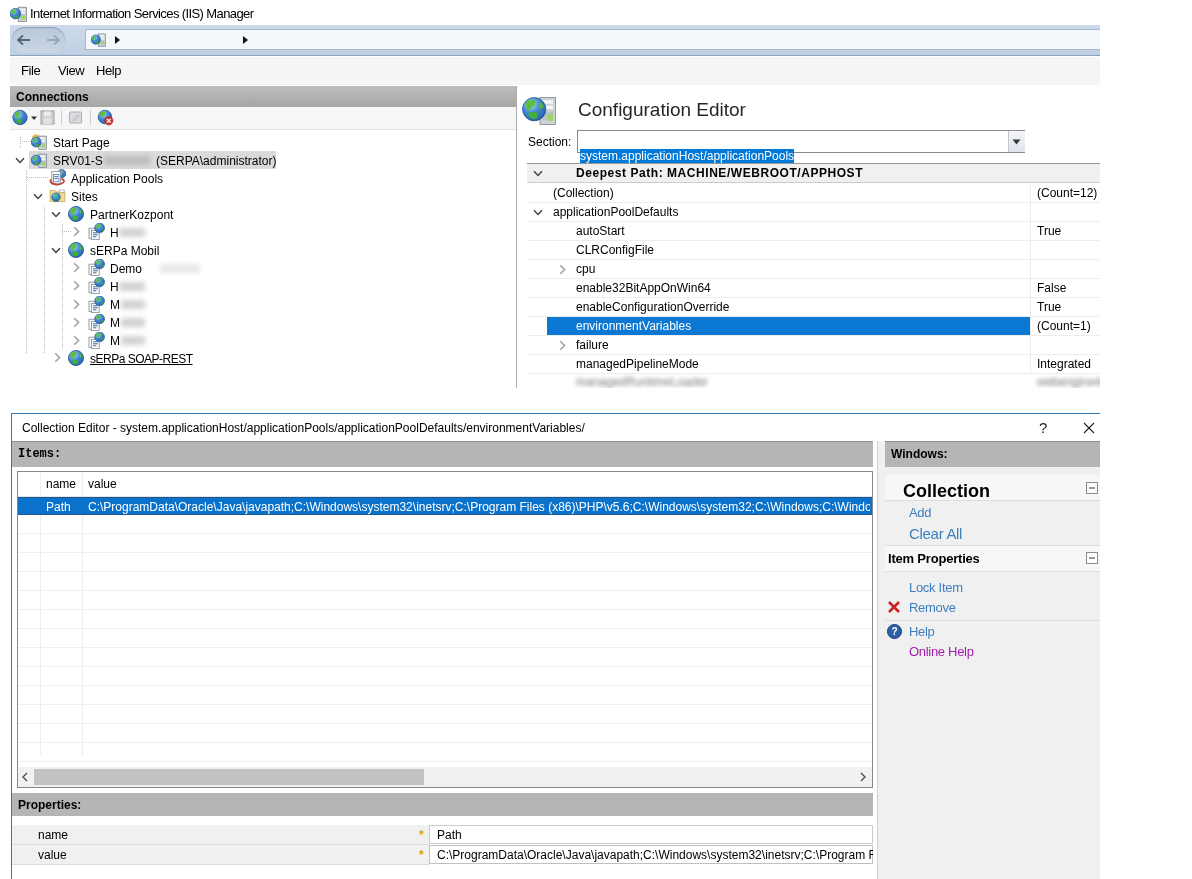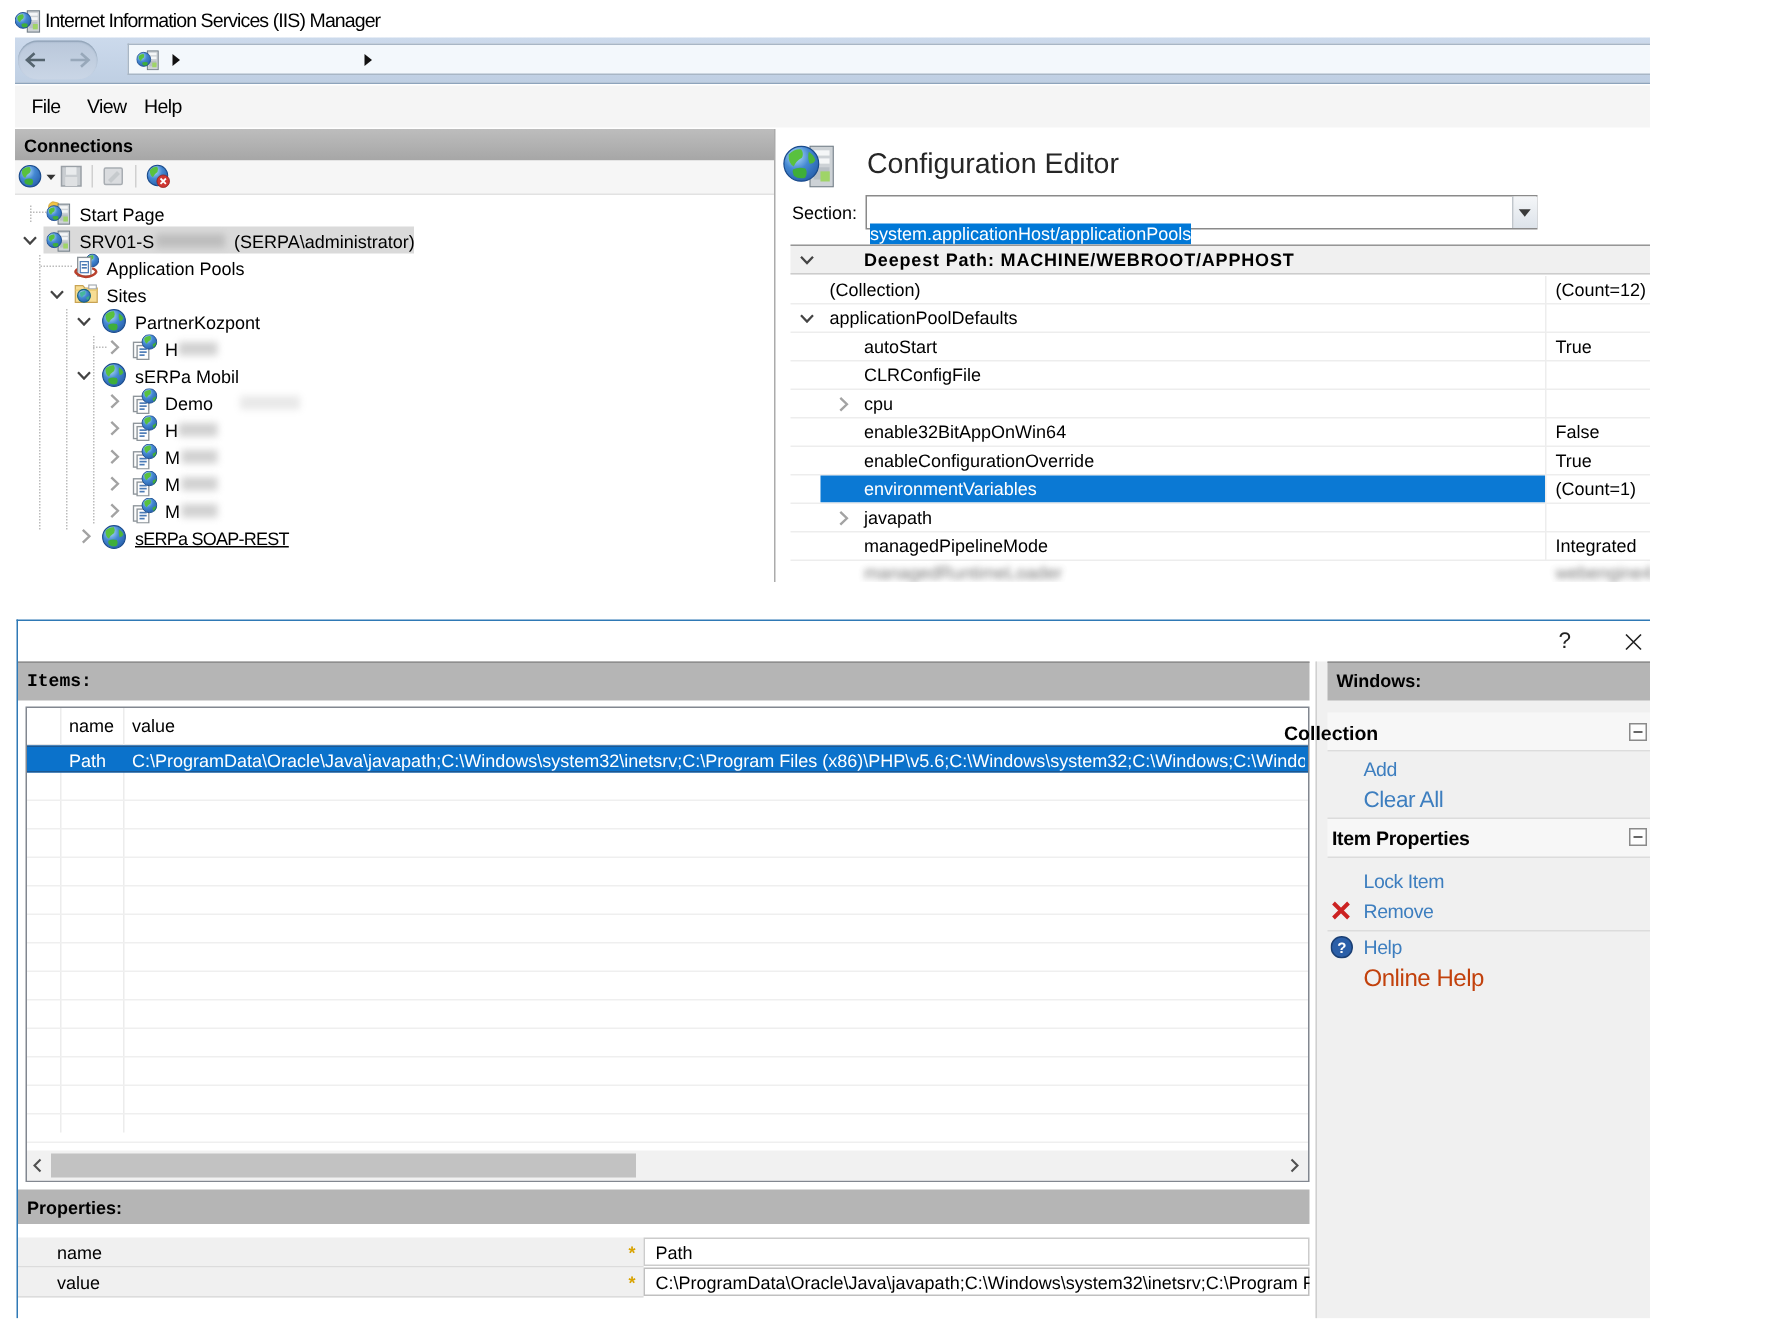--- a/index.html
+++ b/index.html
@@ -448,33 +448,34 @@
 <div class="abs" style="left:576px;top:281px;">enable32BitAppOnWin64</div>
 <div class="abs" style="left:1037px;top:281px;">False</div>
 <div class="abs" style="left:527px;top:297px;width:665px;height:1px;background:#ededed;"></div>
 <div class="abs" style="left:576px;top:300px;">enableConfigurationOverride</div>
 <div class="abs" style="left:1037px;top:300px;">True</div>
 <div class="abs" style="left:527px;top:316px;width:665px;height:1px;background:#ededed;"></div>
 <div class="abs" style="left:547px;top:317px;width:483px;height:18px;background:#0b79d4;"></div>
 <div class="abs" style="left:576px;top:319px;color:#fff;">environmentVariables</div>
 <div class="abs" style="left:1037px;top:319px;">(Count=1)</div>
 <div class="abs" style="left:527px;top:335px;width:665px;height:1px;background:#ededed;"></div>
-<div class="abs" style="left:576px;top:338px;">javapath</div>
+<div class="abs" style="left:576px;top:338px;">failure</div>
 <svg class="abs" style="left:559px;top:340px;" width="7" height="11" viewBox="0 0 7 11">
       <path d="M1.2 1.2 L5.6 5.5 L1.2 9.8" stroke="#a3a3a3" stroke-width="1.6" fill="none"></path>
     </svg>
 <div class="abs" style="left:527px;top:354px;width:665px;height:1px;background:#ededed;"></div>
 <div class="abs" style="left:576px;top:357px;">managedPipelineMode</div>
 <div class="abs" style="left:1037px;top:357px;">Integrated</div>
 <div class="abs" style="left:527px;top:373px;width:665px;height:1px;background:#ededed;"></div>
 <div class="abs" style="left:576px;top:375px;color:#555;filter:blur(2px);opacity:0.8;">managedRuntimeLoader</div>
 <div class="abs" style="left:1037px;top:375px;color:#555;filter:blur(2px);opacity:0.8;">webengine4.dll</div>
 <div class="abs" style="left:1030px;top:184px;width:1px;height:190px;background:#ededed;"></div>
 <div class="abs" style="left:0px;top:388px;width:1192px;height:25px;background:#fff;"></div>
 <div class="abs" style="left:11px;top:413px;width:1102px;height:466px;background:#fff;border:1px solid #2f79b5;border-bottom:none;box-sizing:border-box;"></div>
+<div class="abs" style="left:22px;top:421px;">Collection Editor - system.applicationHost/applicationPools/applicationPoolDefaults/environmentVariables/</div>
 <div class="abs" style="left:1039px;top:419px;font-size:15px;color:#222;">?</div>
 <svg class="abs" style="left:1083px;top:422px;" width="12" height="12" viewBox="0 0 12 12">
       <path d="M1 1 L11 11 M11 1 L1 11" stroke="#222" stroke-width="1.1"></path>
     </svg>
 <div class="abs" style="left:12px;top:441px;width:861px;height:26px;background:#b5b5b5;border-top:1px solid #8e8e8e;box-sizing:border-box;"></div>
 <div class="abs bold" style="left:18px;top:447px;font-family:Liberation Mono, monospace;">Items:</div>
 <div class="abs" style="left:17px;top:471px;width:856px;height:317px;background:#fff;border:1px solid #828790;box-sizing:border-box;"></div>
 <div class="abs" style="left:46px;top:477px;">name</div>
 <div class="abs" style="left:88px;top:477px;">value</div>
 <div class="abs" style="left:18px;top:496px;width:854px;height:1px;background:#e5e5e5;"></div>
@@ -516,21 +517,21 @@
 <div style="position:absolute;left:407px;top:23px;color:#d9a300;font-weight:bold;">*</div>
 <div style="position:absolute;left:417px;top:0px;width:444px;height:19px;background:#fff;border:1px solid #cccccc;box-sizing:border-box;"></div>
 <div style="position:absolute;left:417px;top:20px;width:444px;height:19px;background:#fff;border:1px solid #c0c0c0;box-sizing:border-box;"></div>
 <div style="position:absolute;left:425px;top:3px;">Path</div>
 <div style="position:absolute;left:425px;top:23px;white-space:nowrap;overflow:hidden;width:436px;">C:\ProgramData\Oracle\Java\javapath;C:\Windows\system32\inetsrv;C:\Program F</div>
 </div>
 <div class="abs" style="left:877px;top:441px;width:235px;height:438px;background:#f0f0f0;border-left:1px solid #d0d0d0;box-sizing:border-box;"></div>
 <div class="abs" style="left:885px;top:441px;width:227px;height:26px;background:#b5b5b5;border-top:1px solid #8e8e8e;box-sizing:border-box;"></div>
 <div class="abs bold" style="left:891px;top:447px;">Windows:</div>
 <div class="abs" style="left:885px;top:475px;width:220px;height:26px;background:#f7f7f7;border-bottom:1px solid #dcdcdc;box-sizing:border-box;"></div>
-<div class="abs bold" style="left:856px;top:481px;font-size:13px;">Collection</div>
+<div class="abs bold" style="left:903px;top:481px;font-size:18px;">Collection</div>
 <svg class="abs" style="left:1086px;top:482px;" width="12" height="12" viewBox="0 0 12 12">
 <rect x="0.5" y="0.5" width="11" height="11" fill="#fdfdfd" stroke="#8a8a8a"></rect>
 <path d="M3 6 H9" stroke="#555" stroke-width="1.2"></path>
     </svg>
 <div class="abs" style="left:909px;top:505px;font-size:13px;letter-spacing:-0.3px;color:#3d7ebf;">Add</div>
 <div class="abs" style="left:909px;top:525px;font-size:15px;letter-spacing:-0.3px;color:#3d7ebf;">Clear All</div>
 <div class="abs" style="left:885px;top:545px;width:220px;height:1px;background:#dcdcdc;"></div>
 <div class="abs" style="left:885px;top:546px;width:220px;height:26px;background:#f7f7f7;border-bottom:1px solid #dcdcdc;box-sizing:border-box;"></div>
 <div class="abs bold" style="left:888px;top:551px;font-size:13px;letter-spacing:-0.2px;">Item Properties</div>
 <svg class="abs" style="left:1086px;top:552px;" width="12" height="12" viewBox="0 0 12 12">
@@ -541,13 +542,13 @@
 <svg class="abs" style="left:887px;top:600px;" width="14" height="14" viewBox="0 0 14 14">
       <path d="M2 2 L12 12 M12 2 L2 12" stroke="#cc2222" stroke-width="2.6"></path>
     </svg>
 <div class="abs" style="left:909px;top:600px;font-size:13px;letter-spacing:-0.3px;color:#3d7ebf;">Remove</div>
 <div class="abs" style="left:885px;top:620px;width:220px;height:1px;background:#dcdcdc;"></div>
 <svg class="abs" style="left:887px;top:624px;" width="15" height="15" viewBox="0 0 15 15">
 <circle cx="7.5" cy="7.5" r="7" fill="#2b5fa8" stroke="#1a3f74"></circle>
 <text x="7.5" y="11.2" font-size="10" font-weight="bold" fill="#fff" text-anchor="middle" font-family="Liberation Sans">?</text>
     </svg>
 <div class="abs" style="left:909px;top:624px;font-size:13px;letter-spacing:-0.3px;color:#3d7ebf;">Help</div>
-<div class="abs" style="left:909px;top:644px;font-size:16px;letter-spacing:-0.3px;color:#c2410c;">Online Help</div>
+<div class="abs" style="left:909px;top:644px;font-size:13px;letter-spacing:-0.3px;color:#a21caf;">Online Help</div>
 </div>
 </body></html>

